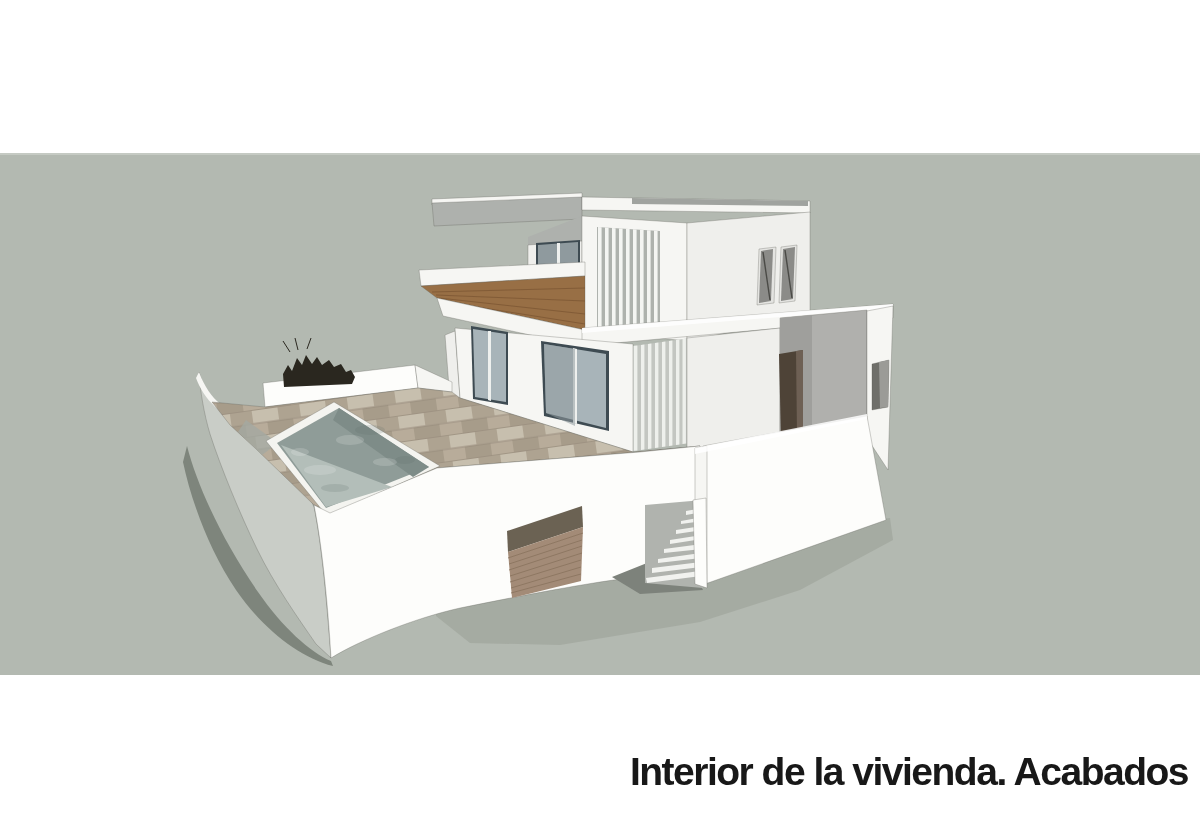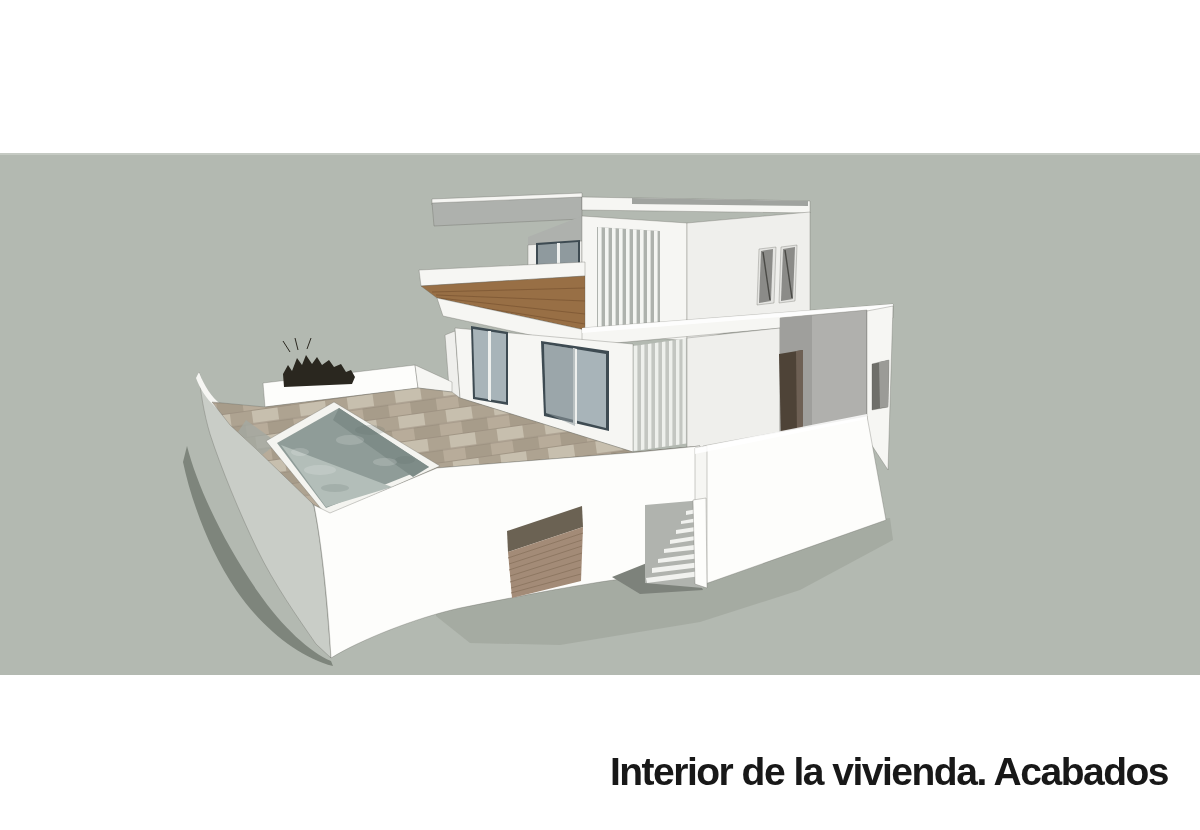--- a/index.html
+++ b/index.html
@@ -1,20 +1,20 @@
 <!DOCTYPE html>
 <html><head>
 <meta charset="utf-8">
 <style>
   html,body{margin:0;padding:0;background:#888;}
   .page{position:relative;width:1200px;height:830px;background:#ffffff;overflow:hidden;
         font-family:"Liberation Sans",sans-serif;}
   .band{position:absolute;left:0;top:153px;width:1200px;height:522px;}
   .scene{position:absolute;left:0;top:0;width:1200px;height:830px;}
-  .caption{position:absolute;top:752px;right:32px;font-weight:bold;font-size:39px;
+  .caption{position:absolute;top:752px;right:12px;font-weight:bold;font-size:39px;
            letter-spacing:-1.5px;white-space:nowrap;line-height:1;}
   .e{stroke:#5b5b55;stroke-width:.6;stroke-opacity:.5;}
   .ne{stroke:none;}
 </style>
 </head>
 <body>
 
 <div class="page" style="background: rgb(255, 255, 255);">
 
   <div class="band" style="background: rgb(179, 185, 177);"></div>

